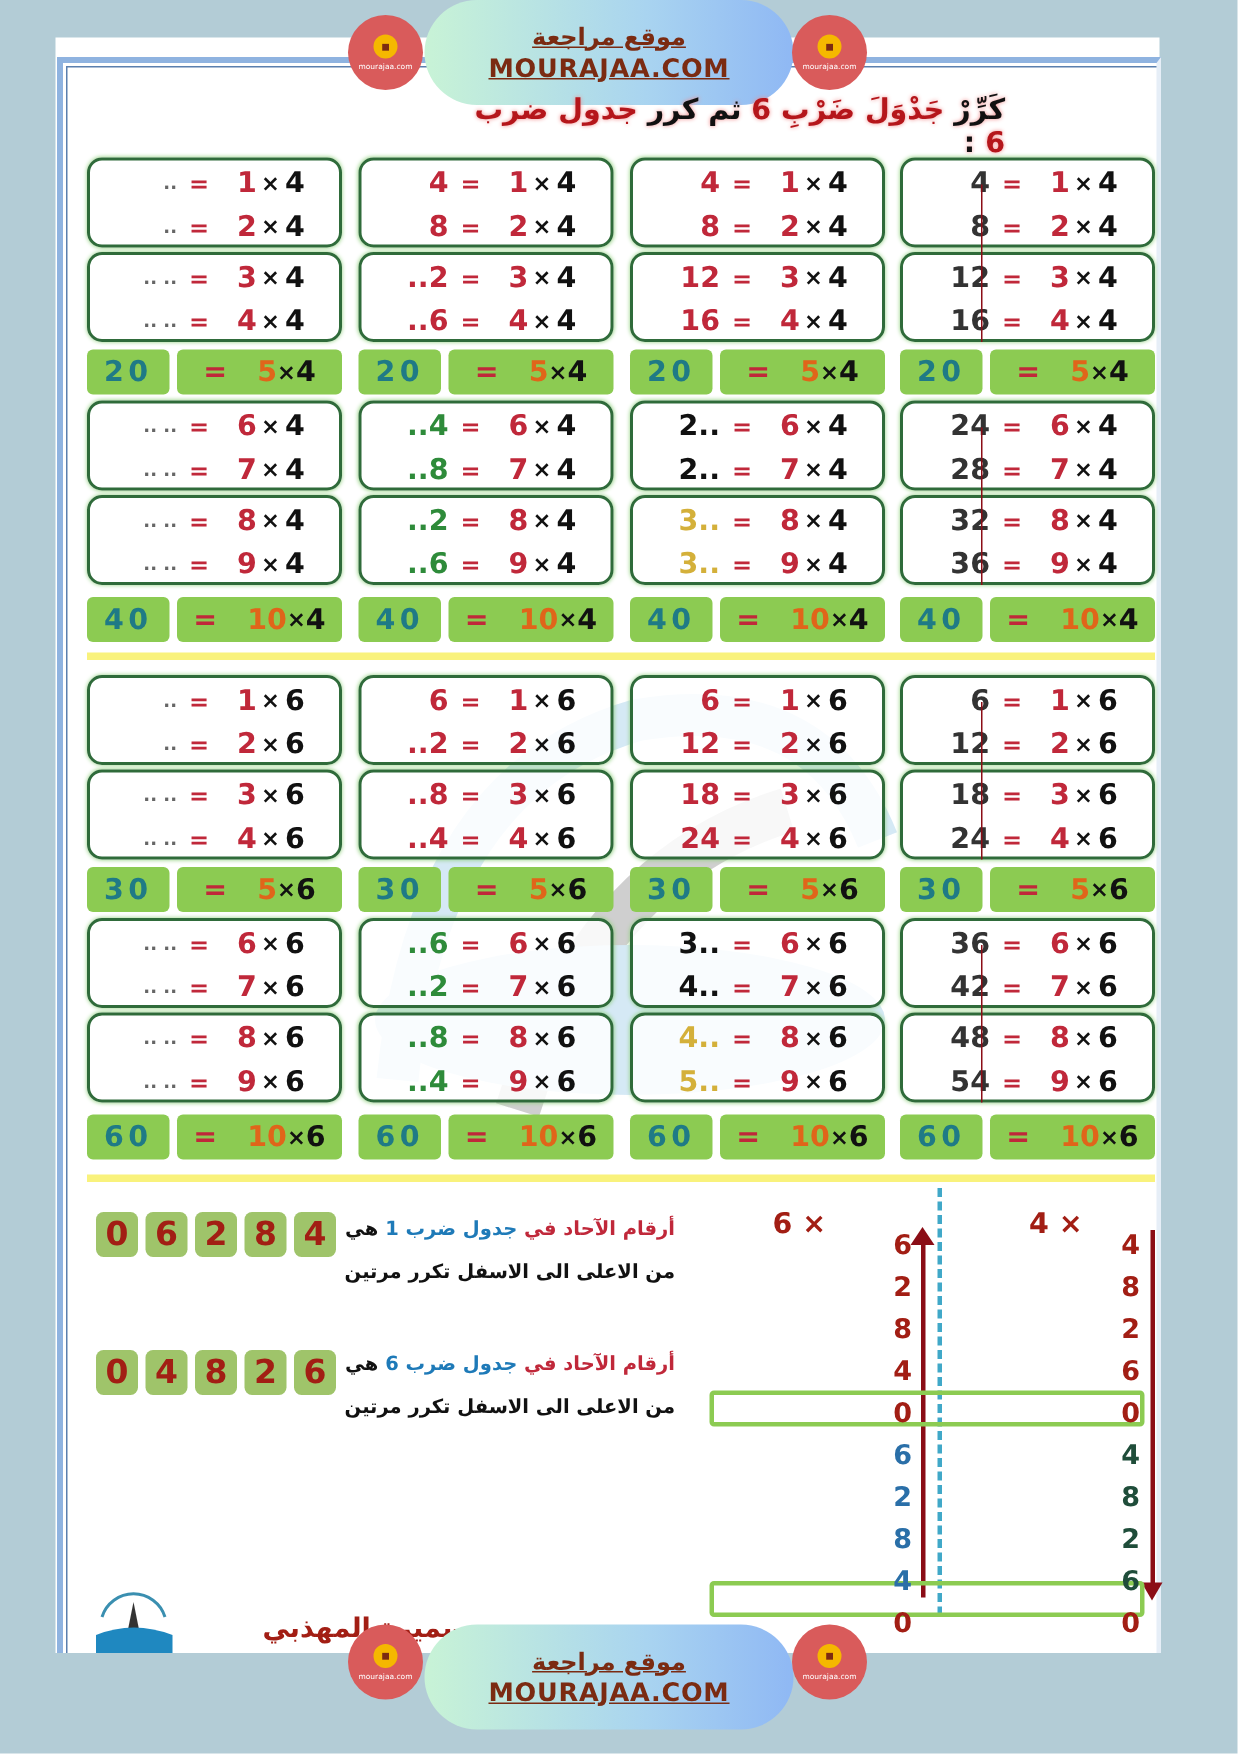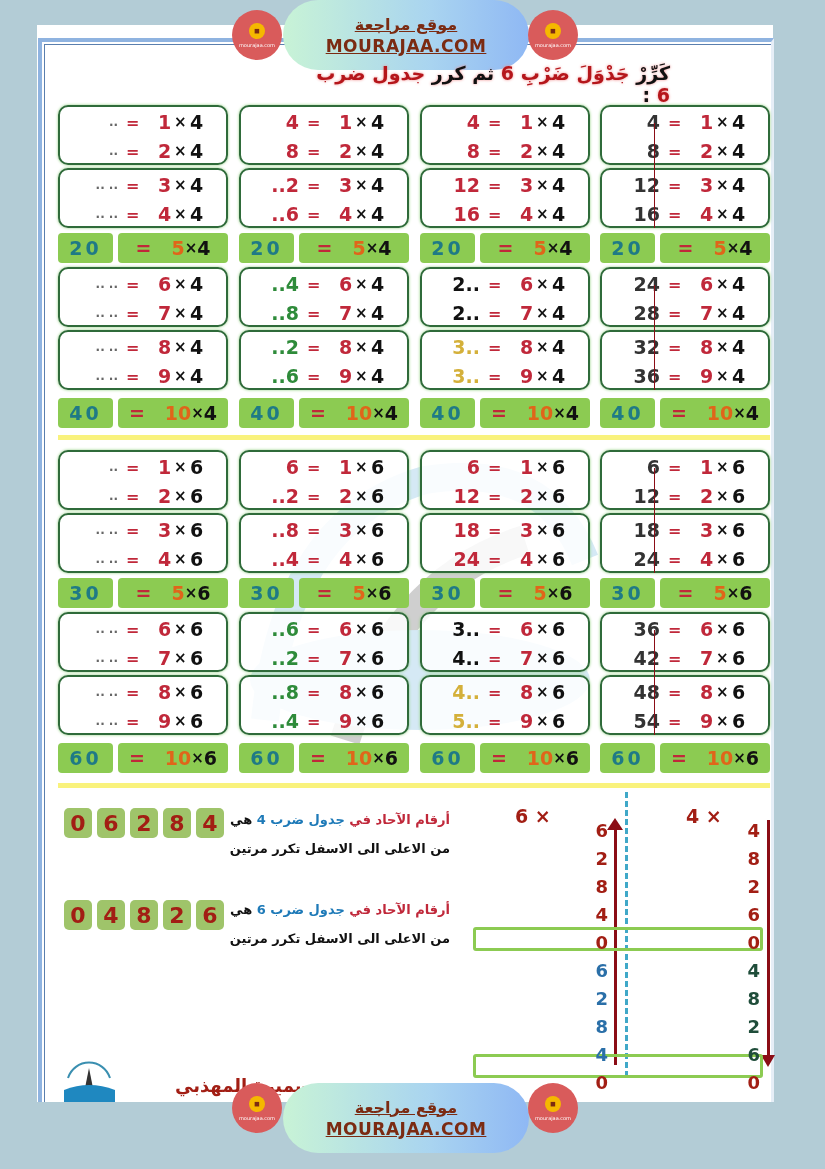--- a/index.html
+++ b/index.html
@@ -732,21 +732,21 @@
     <div class="digit-box" style="left: 64px; top: 808px;">0</div>
     <div class="digit-box" style="left: 97px; top: 808px;">6</div>
     <div class="digit-box" style="left: 130px; top: 808px;">2</div>
     <div class="digit-box" style="left: 163px; top: 808px;">8</div>
     <div class="digit-box" style="left: 196px; top: 808px;">4</div>
   </div>
 <div class="explain" style="left:228px;top:812px;width:222px;">
   <div>
     <span class="red">أرقام الآحاد</span>
     <span class="red">في</span>
-    <span class="blue">جدول ضرب 4</span>
+    <span class="blue">جدول ضرب 1</span>
     <span>هي</span>
   </div>
   <div style="margin-top:14px;">من الاعلى الى الاسفل تكرر مرتين</div>
 </div>
 
 <div id="digits6">
     <div class="digit-box" style="left: 64px; top: 900px;">0</div>
     <div class="digit-box" style="left: 97px; top: 900px;">4</div>
     <div class="digit-box" style="left: 130px; top: 900px;">8</div>
     <div class="digit-box" style="left: 163px; top: 900px;">2</div>

